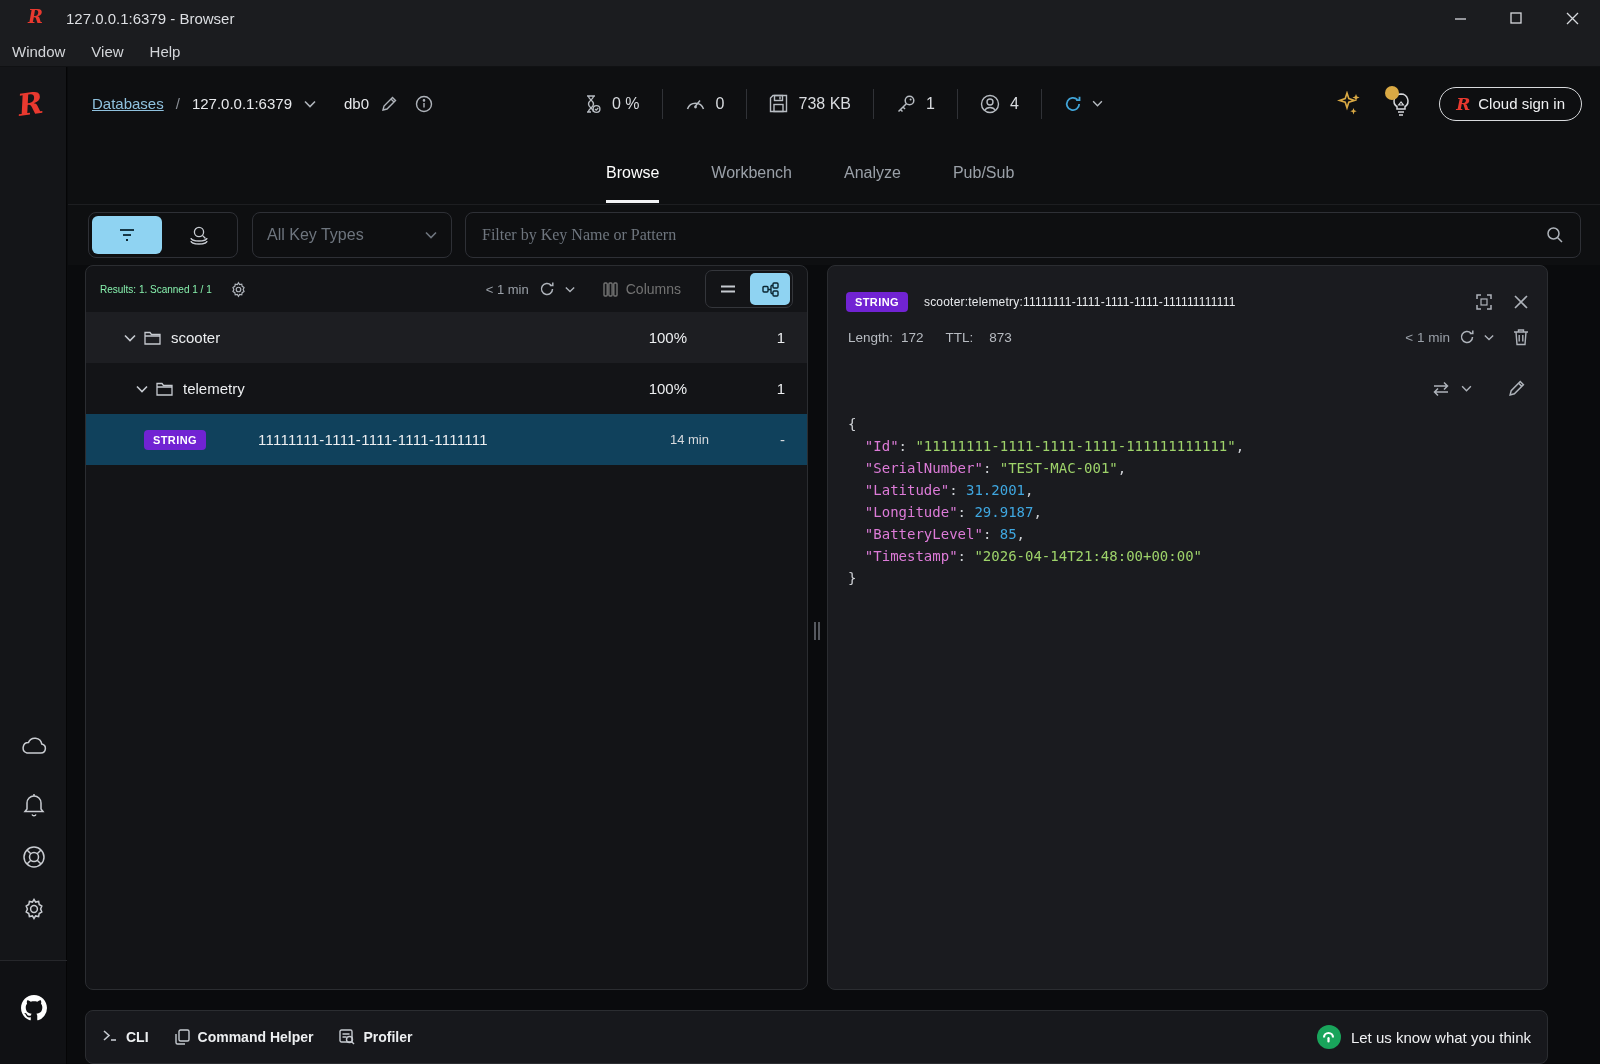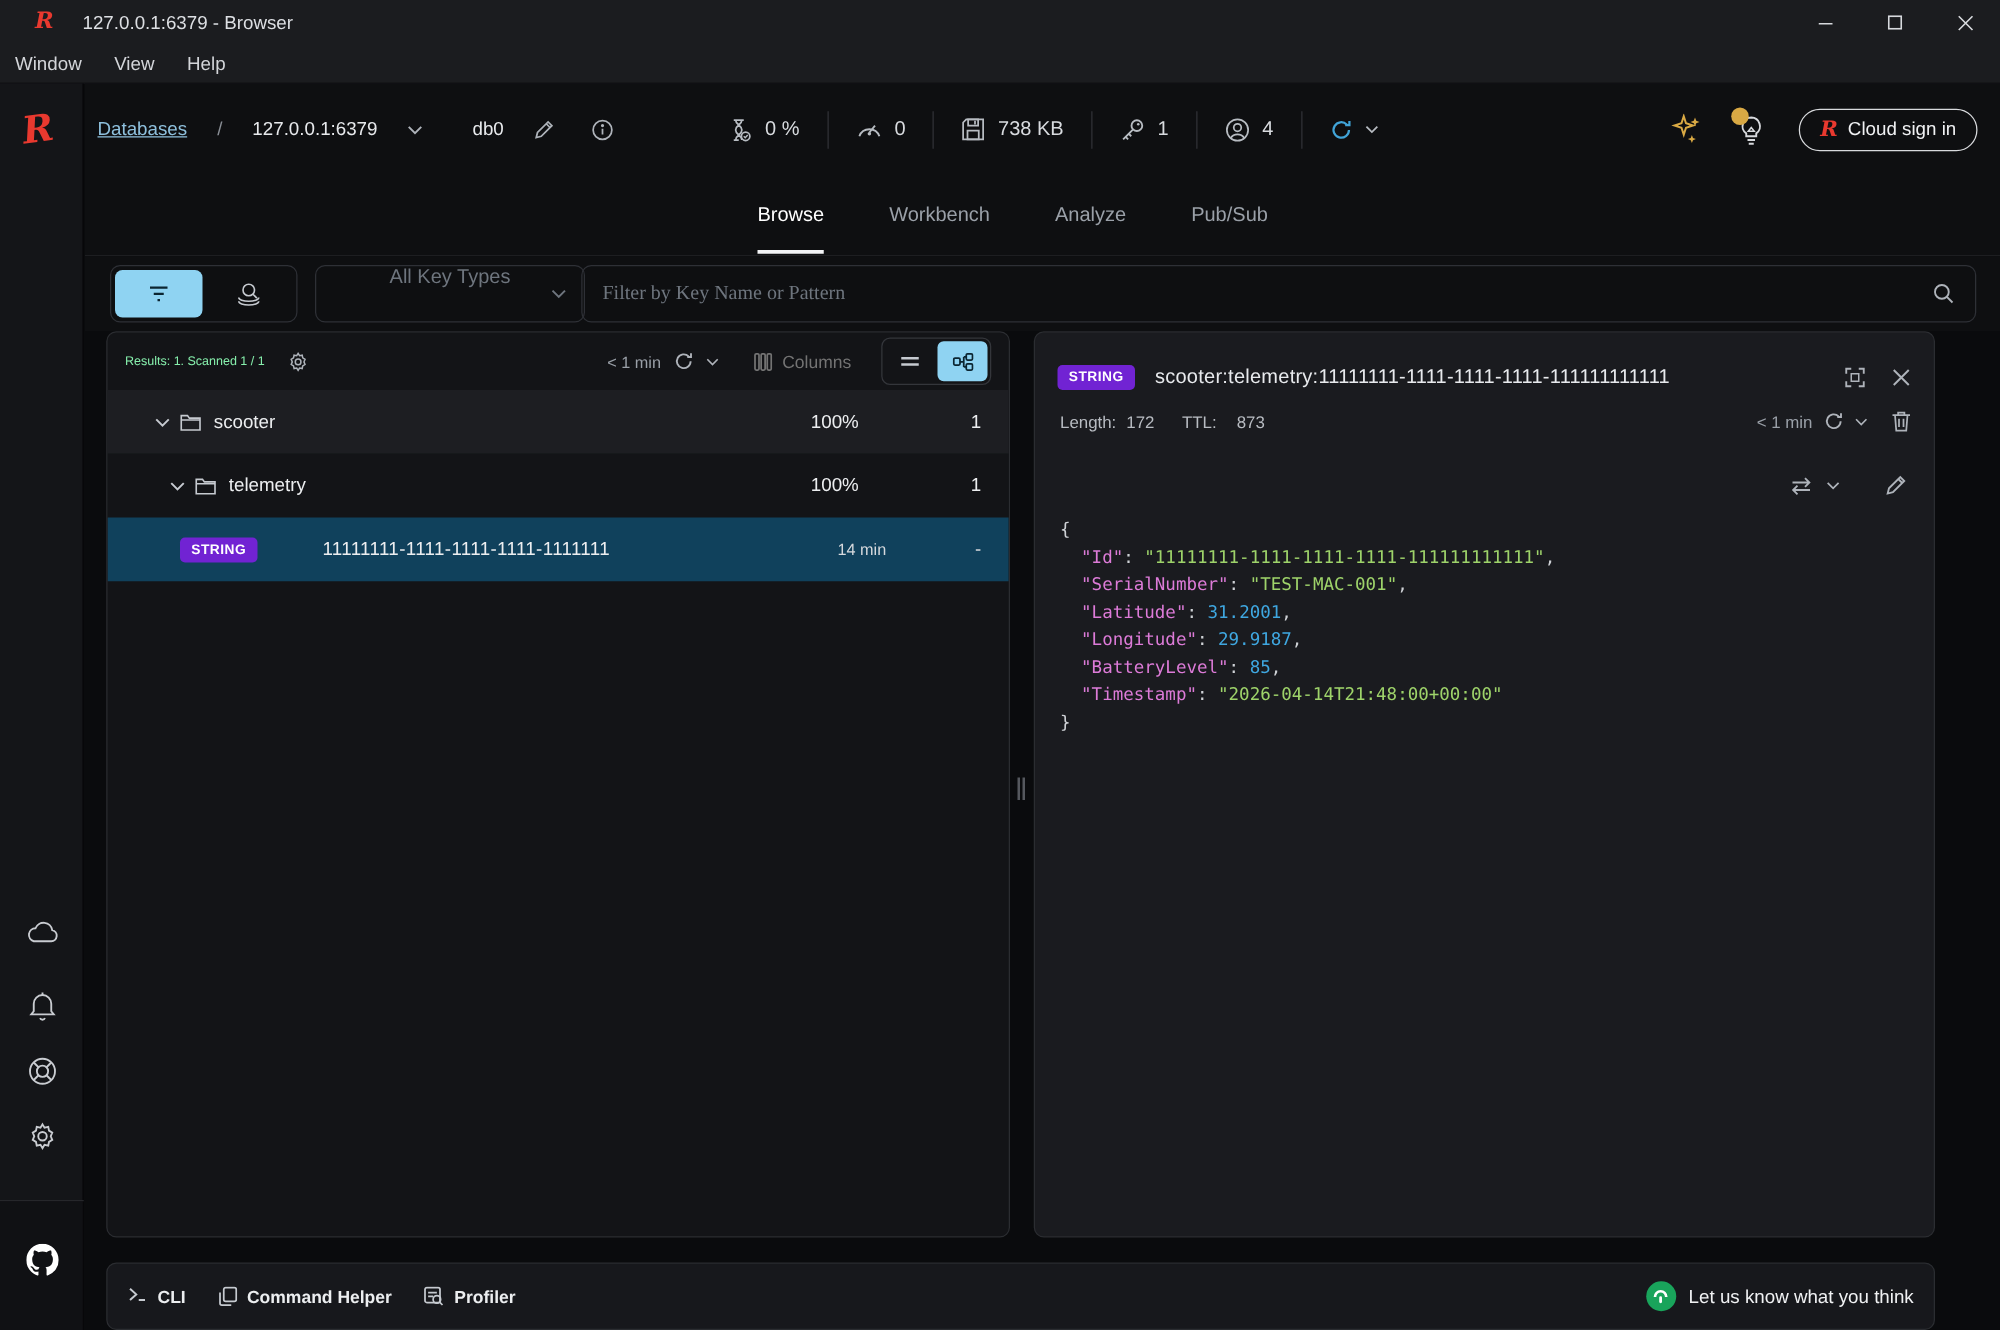--- a/index.html
+++ b/index.html
@@ -28,21 +28,21 @@
   #sidebar .rlogo { position:absolute; left:18px; top:22px; width:30px; height:30px;
     color:#e9392f; font-family:"DejaVu Serif", serif; font-style:italic; font-weight:bold;
     font-size:30px; line-height:30px; transform:rotate(-8deg); }
   .sb-ic { position:absolute; left:0; width:67px; display:flex; justify-content:center; color:#c9ccd1; }
   #sidebar .divider { position:absolute; left:0; top:893px; width:67px; border-top:1px solid #26272b; }
   #sidebar .ghzone { position:absolute; left:0; top:894px; width:66px; height:103px; background:#101114; }
 
   
   #hdr { position:absolute; left:68px; top:67px; width:1532px; height:73px;
     background:#0e0f11; display:flex; align-items:center; }
-  #crumbs { display:flex; align-items:center; margin-left:10px; gap:24px; }
+  #crumbs { display:flex; align-items:center; margin-left:24px; gap:12px; }
   #crumbs .dblink { color:#8fc1de; font-size:15px; text-decoration:underline; }
   #crumbs .sep { color:#8a8f96; font-size:15px; }
   #crumbs .inst { color:#e7e9ec; font-size:15px; }
   #crumbs .db { color:#e7e9ec; font-size:15px; margin-left:16px; }
   .icbtn { display:flex; align-items:center; justify-content:center; color:#aeb3ba; }
 
   #stats { position:absolute; left:560px; top:67px; height:73px; display:flex; align-items:center; }
   .stat { display:flex; align-items:center; gap:10px; padding:0 22px; color:#d8dbdf; font-size:16px; }
   .stat .sic { color:#b7bcc2; }
   .stat-sep { width:1px; height:30px; background:#303237; }
@@ -63,23 +63,23 @@
   #bulk { display:flex; align-items:center; gap:9px; color:#eceef0; font-size:16px; font-weight:bold; }
   #addkey { background:#0d4a6f; color:#d8effc; font-size:16px; font-weight:bold;
     height:38px; padding:0 18px; border:none; border-radius:4px; display:flex; align-items:center; }
 
   
   #filterrow { position:absolute; left:68px; top:205px; width:1532px; height:60px; background:#0e0f11; }
   #viewtoggle { position:absolute; left:20px; top:7px; width:150px; height:46px;
     border:1px solid #2e3036; border-radius:8px; display:flex; align-items:center; padding:3px; gap:2px; }
   #viewtoggle .vt { width:70px; height:38px; border-radius:6px; display:flex; align-items:center; justify-content:center; color:#c6cad0; }
   #viewtoggle .vt.active { background:#8fd3f2; color:#0b2531; }
-  #keytypes { position:absolute; left:184px; top:7px; width:216px; height:46px;
+  #keytypes { position:absolute; left:184px; top:7px; width:200px; height:46px;
     border:1px solid #2e3036; border-radius:8px; display:flex; align-items:center;
-    padding:0 14px; color:#6e757e; font-size:16px;flex-direction:column; }
+    padding:0 14px; color:#6e757e; font-size:16px; }
   #keytypes .chev { margin-left:auto; color:#6e757e; }
   #searchbox { position:absolute; left:397px; top:7px; width:1116px; height:46px;
     border:1px solid #2e3036; border-radius:8px; display:flex; align-items:center; padding:0 16px; }
   #searchbox input { flex:1; background:transparent; border:none; outline:none;
     color:#cfd2d6; font-size:16px; font-family:Liberation Serif, serif; }
   #searchbox input::placeholder { color:#6e757e; }
   #searchbox .sic { color:#aeb3ba; }
 
   
   #keyspanel { position:absolute; left:85px; top:265px; width:723px; height:725px;
@@ -106,21 +106,21 @@
 
   
   #rhandle { position:absolute; left:813px; top:618px; width:8px; height:26px;
     display:flex; gap:2px; align-items:center; justify-content:center; }
   #rhandle i { display:block; width:2px; height:18px; background:#55585e; }
 
   
   #detail { position:absolute; left:827px; top:265px; width:721px; height:725px;
     background:#1a1b1f; border:1px solid #2b2d31; border-radius:8px; }
   #d-head { display:flex; align-items:center; padding:26px 18px 0 18px; gap:16px; }
-  #d-head .kname { font-size:16px; color:#e8eaed; letter-spacing:.2px; }
+  #d-head .kname { font-size:12px; color:#e8eaed; letter-spacing:.2px; }
   #d-head .right { margin-left:auto; display:flex; align-items:center; gap:20px; }
   #d-meta { display:flex; align-items:center; padding:16px 18px 0 20px; gap:8px;
     font-size:13.5px; color:#b8bcc2; }
   #d-meta .right { margin-left:auto; display:flex; align-items:center; gap:9px; }
   #d-format { display:flex; justify-content:flex-end; align-items:center; gap:10px;
     padding:34px 22px 0 0; color:#c6cad0; }
   #d-format .edit { margin-left:26px; }
   #json { margin:16px 0 0 20px; font-family:"DejaVu Sans Mono", monospace;
     font-size:14px; line-height:22px; white-space:pre; }
   #json .k { color:#dd7bd8; }

